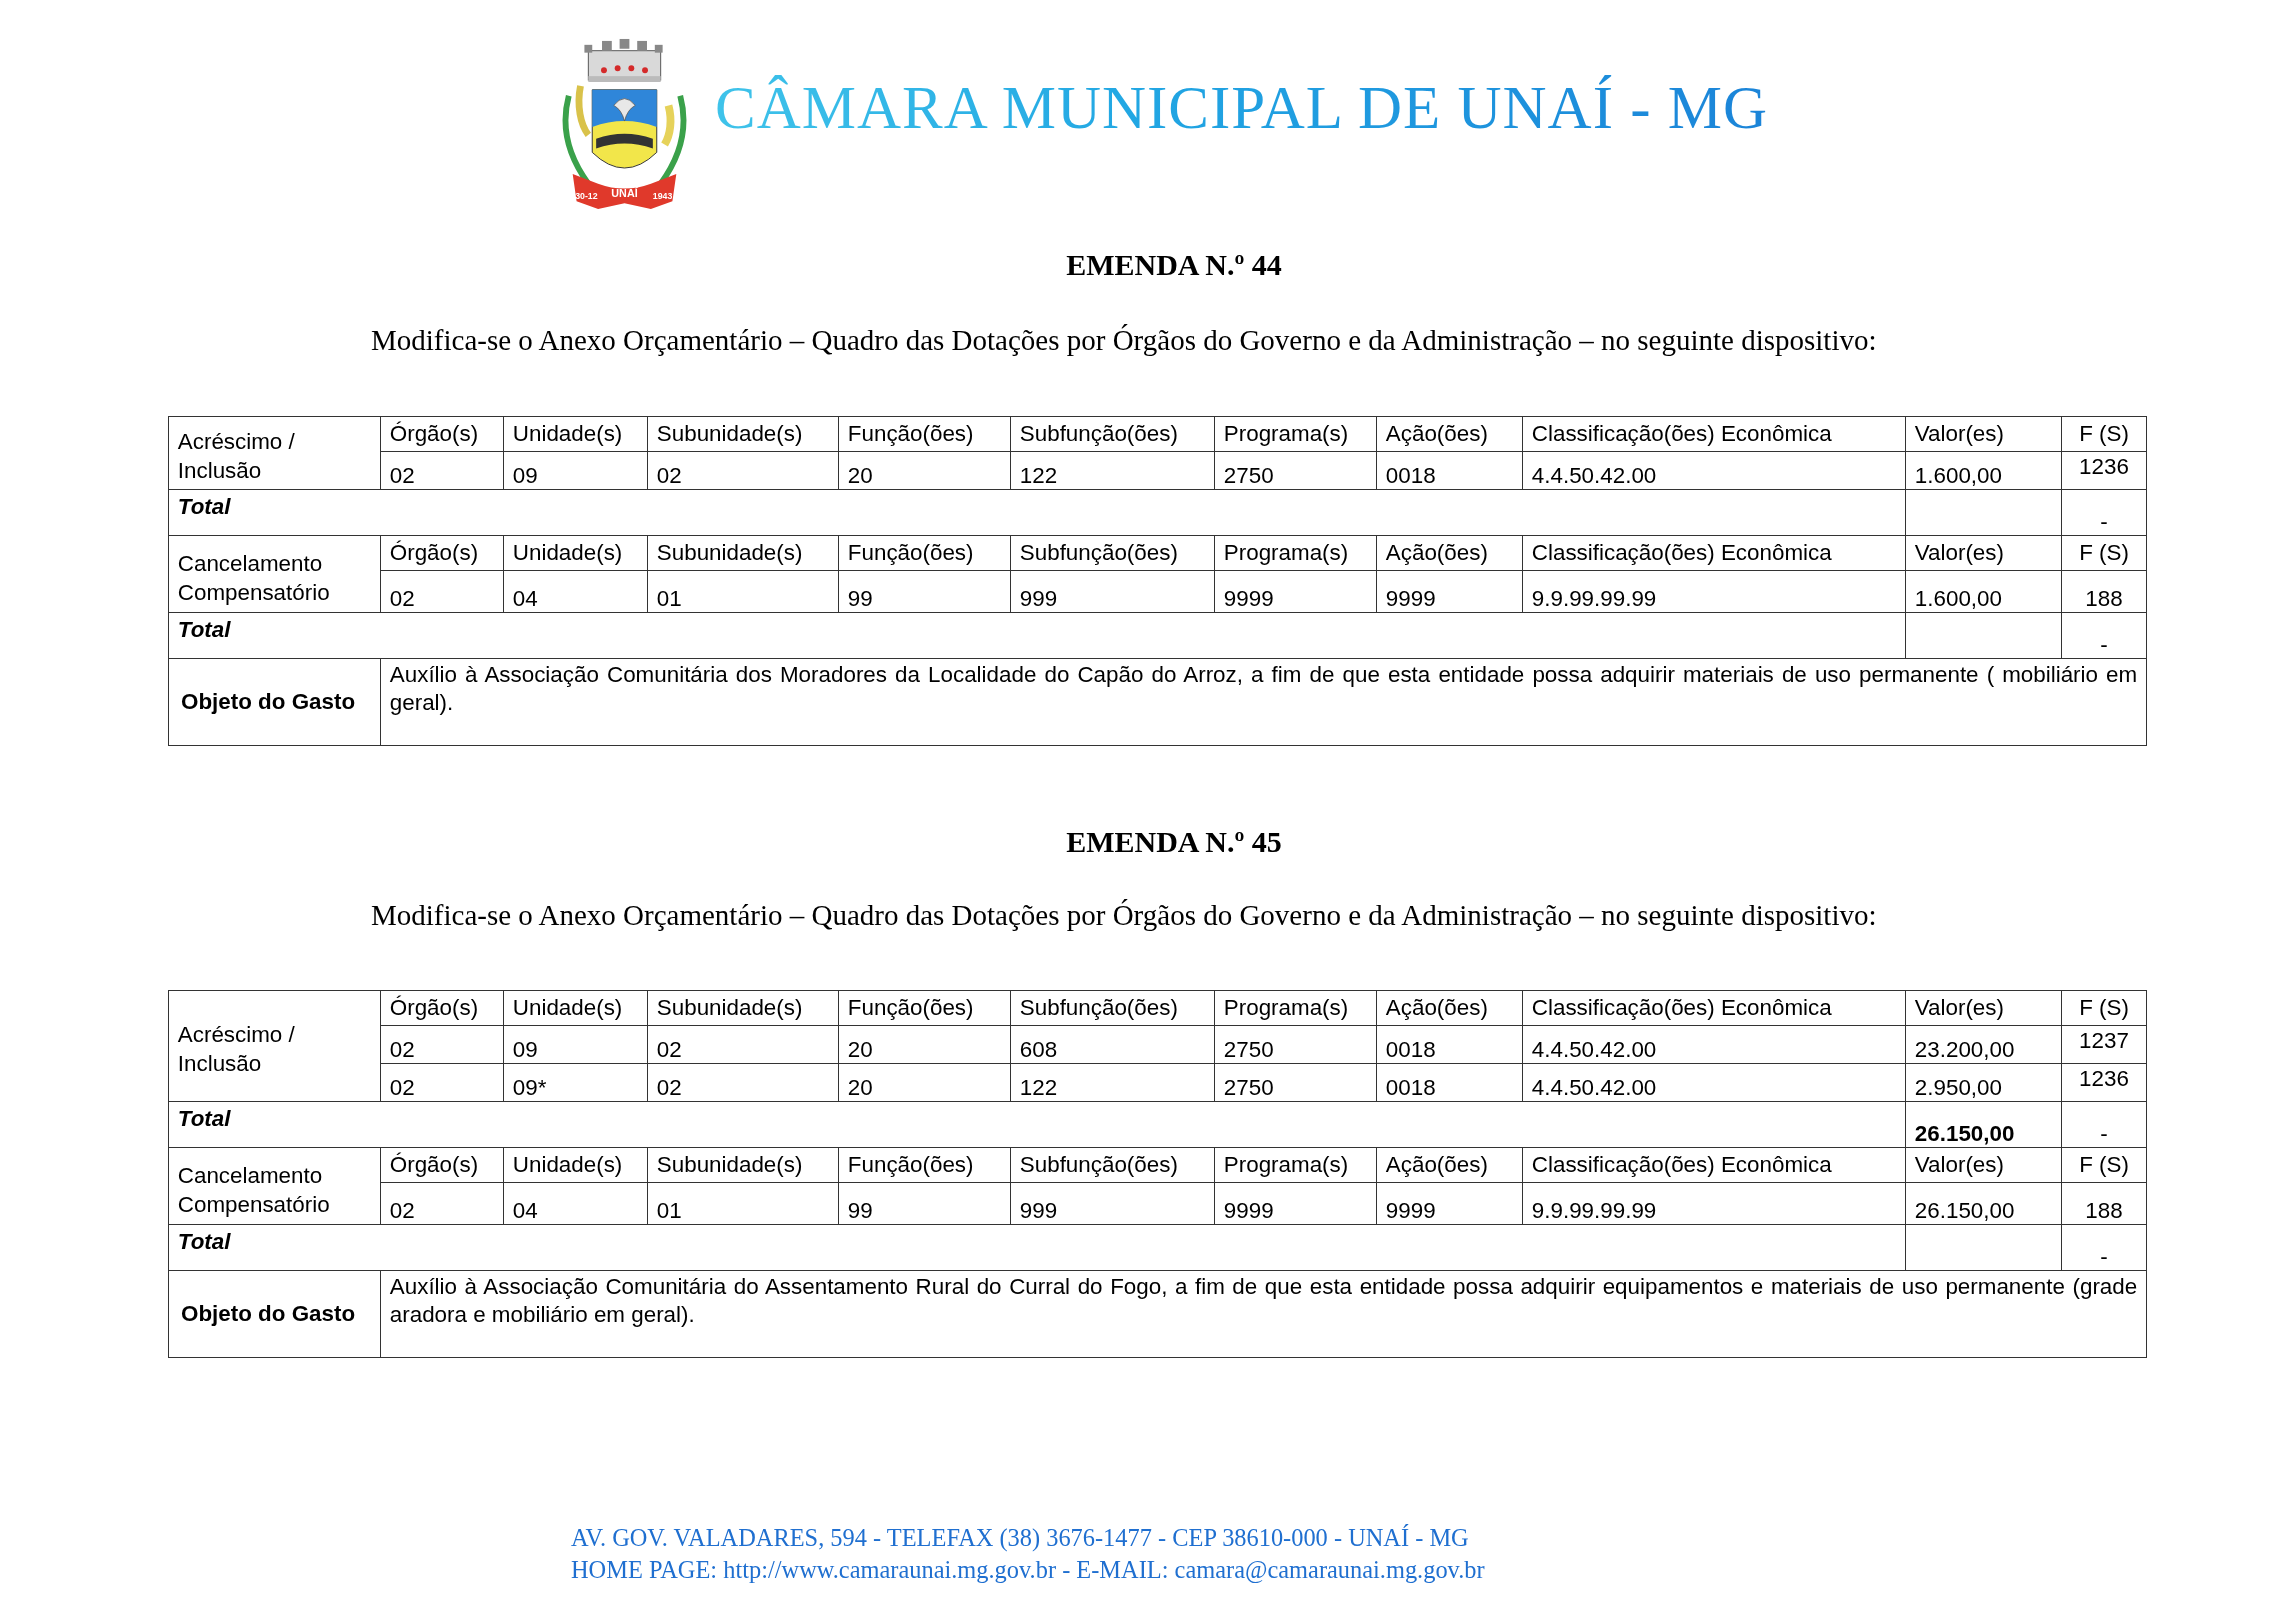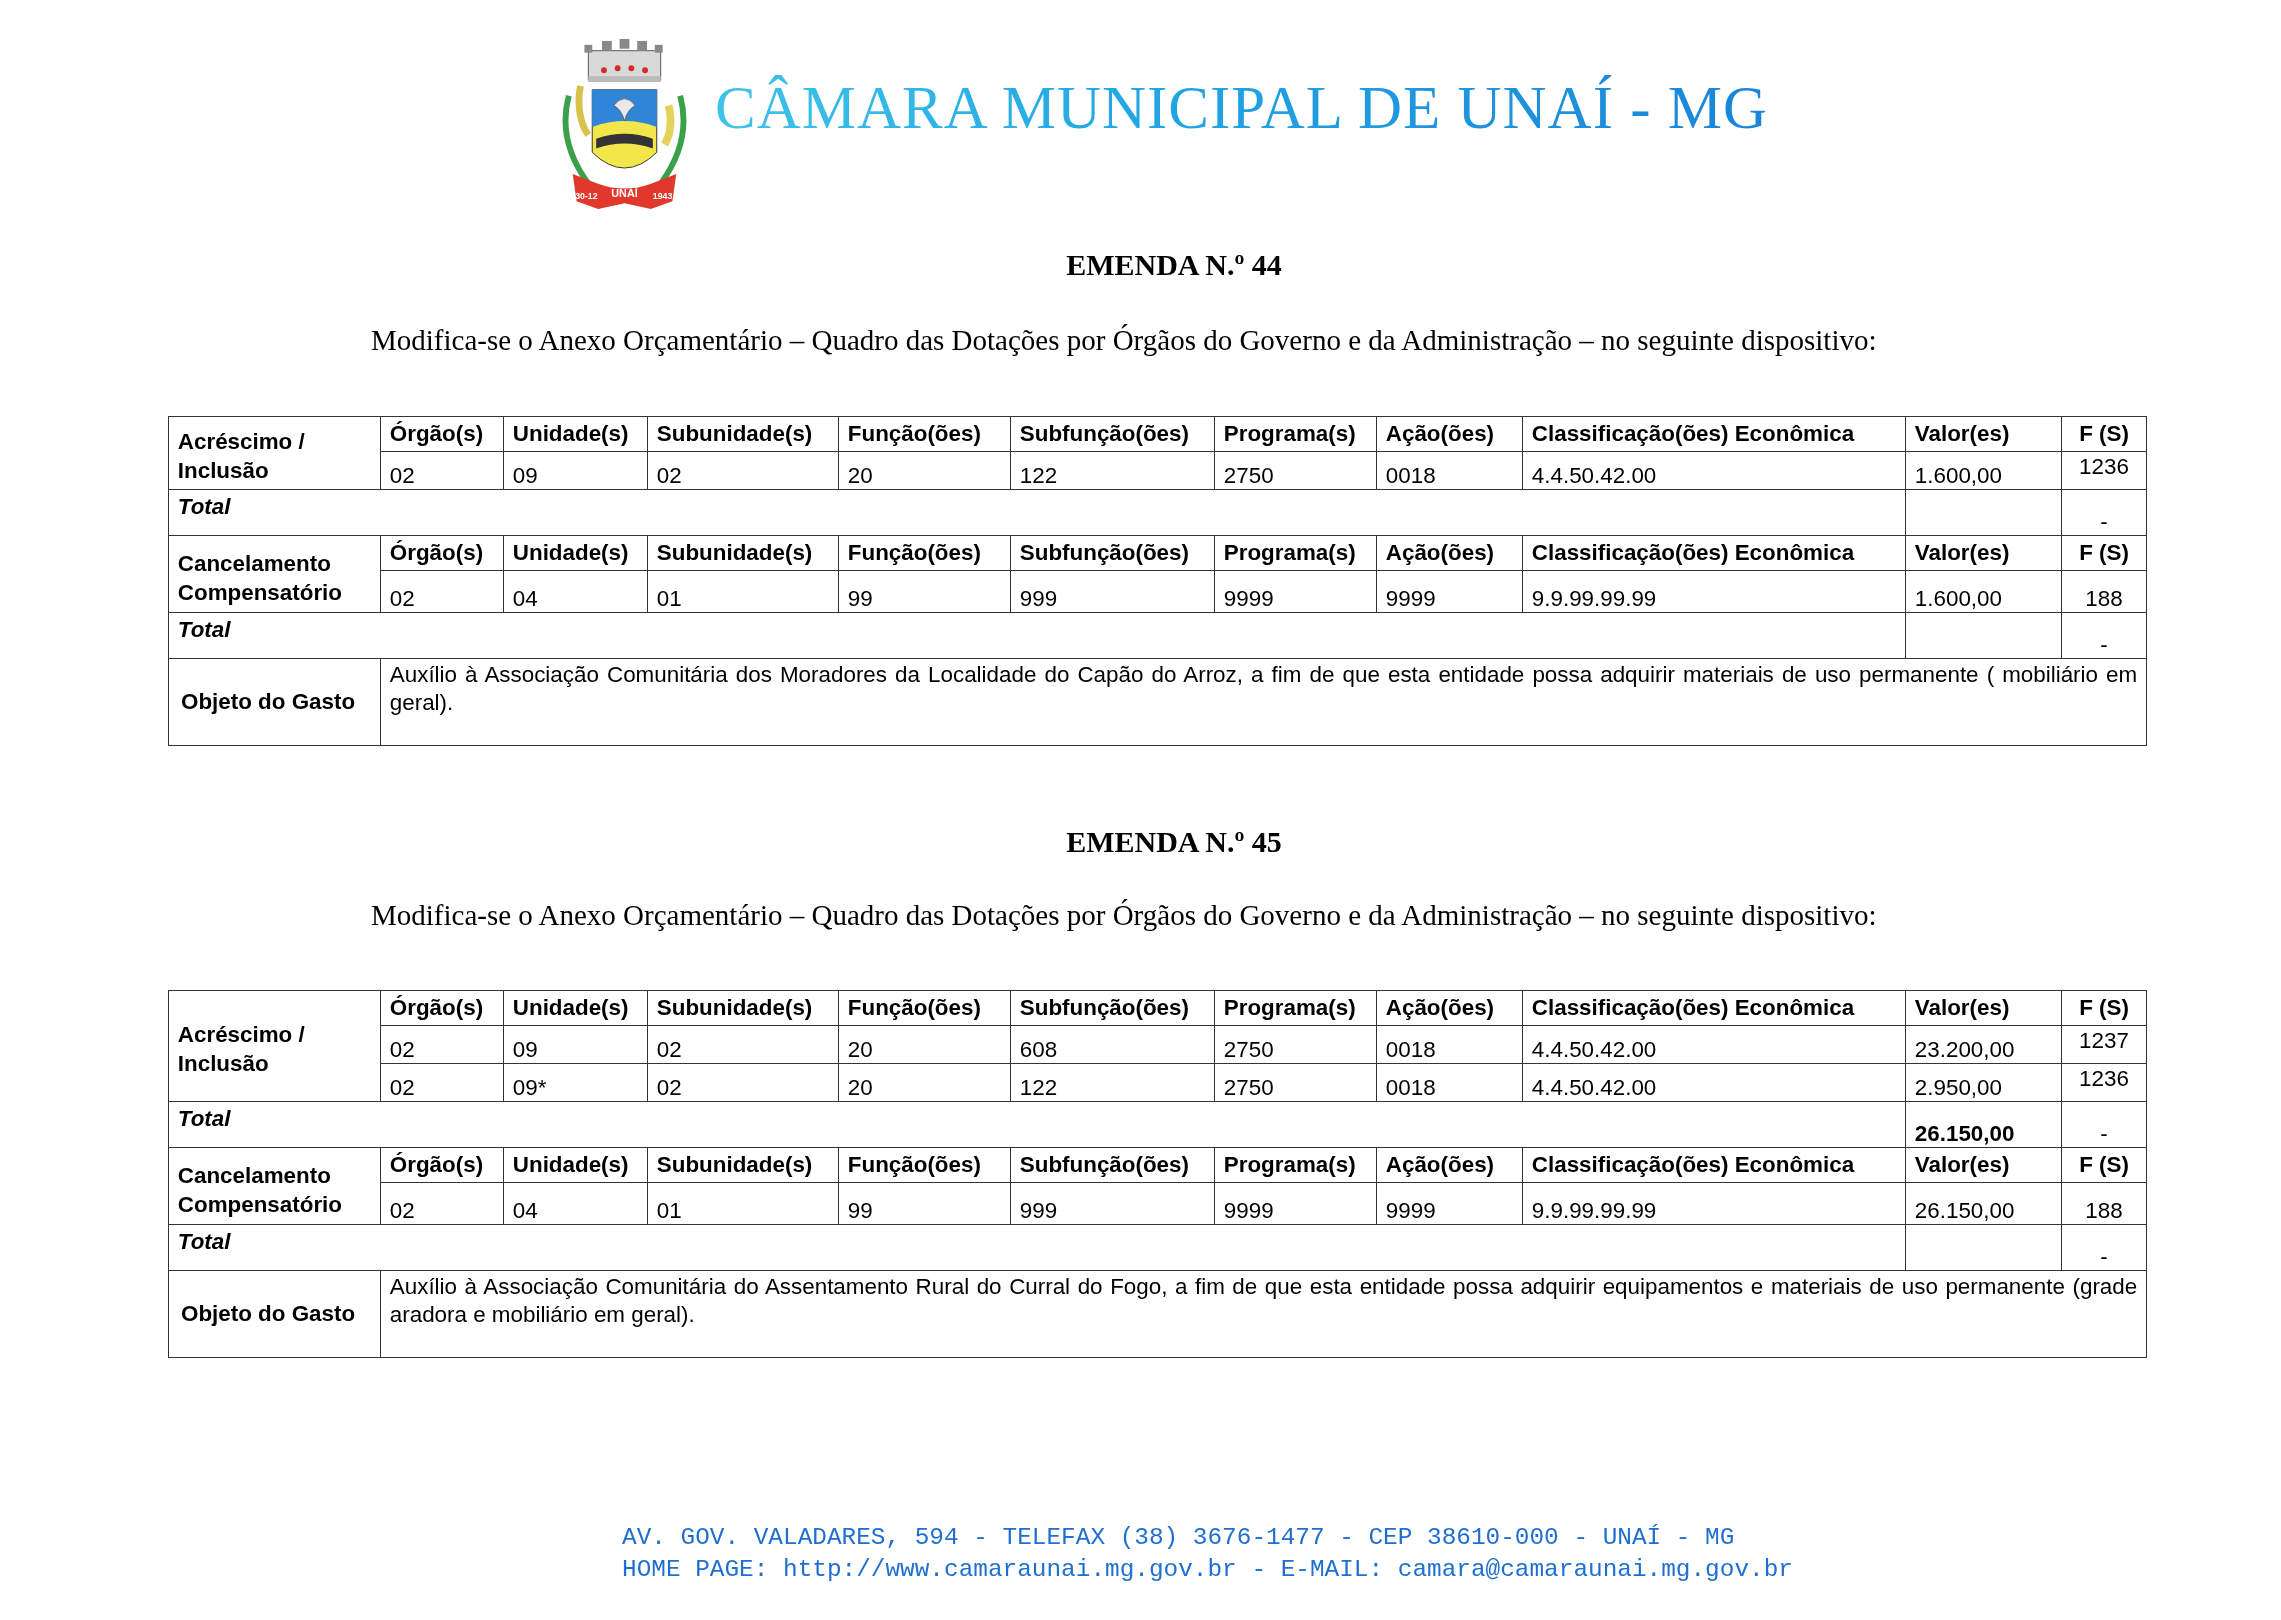--- a/index.html
+++ b/index.html
@@ -5,31 +5,31 @@
   html, body { margin:0; padding:0; background:#ffffff; }
   body { width:2281px; height:1621px; position:relative; overflow:hidden; font-family:"Liberation Sans", sans-serif; color:#000; }
   .logo { position:absolute; left:559px; top:37px; width:131px; height:176px; }
   .brand { position:absolute; left:715px; top:74px; width:1073px; height:68px; font-family:"Liberation Serif", serif; font-size:61px; letter-spacing:1px; white-space:nowrap; line-height:68px;
            background:linear-gradient(90deg,#3fc3ea 0%, #21a6e3 40%, #1b83d8 100%); -webkit-background-clip:text; background-clip:text; color:transparent; transform:scaleX(1.0); transform-origin:left; }
   .heading { position:absolute; left:0; width:2348px; text-align:center; font-family:"Liberation Serif", serif; font-weight:bold; font-size:30px; }
   .subtitle { position:absolute; left:371px; font-family:"Liberation Serif", serif; font-size:29px; white-space:nowrap; }
   table.em { position:absolute; left:168px; width:1978px; border-collapse:collapse; table-layout:fixed; font-family:"Liberation Sans", sans-serif; font-size:22.4px; }
   table.em td { border:1.5px solid #333; padding:0 8.8px; vertical-align:bottom; white-space:nowrap; overflow:hidden; }
   table.em td.sec { font-weight:bold; vertical-align:top; padding-top:5.9px; line-height:29px; white-space:normal; }
-  table.em tr.hdr td { font-weight:bold; height:34px; vertical-align:middle;margin-left:21px; }
+  table.em tr.hdr td { font-weight:normal; height:34px; vertical-align:middle;margin-left:21px; }
   table.em tr.dat td { height:35px; padding-bottom:0; }
   table.em tr.tot td { height:41px; }
   table.em td.totlbl { font-weight:bold; vertical-align:top; padding-top:3.9px;font-style:italic; }
   table.em td.fs { text-align:center; padding:0 2px; }
   table.em td.fs.up { vertical-align:top; padding-top:2px; }
   table.em td.bold { font-weight:bold; }
   table.em tr.obj td { height:84px; }
   table.em td.objlbl { font-weight:bold; vertical-align:middle;padding-left:12px; }
   table.em td.objtxt { white-space:normal; vertical-align:top; text-align:justify; line-height:28px; padding-top:2px; }
-  .footer { position:absolute; left:622px; width:1083px; font-family:Liberation Mono, monospace; font-size:24.4px; color:#1f6fd0; white-space:nowrap; transform-origin:left top; }
+  .footer { position:absolute; left:571px; width:1083px; font-family:Liberation Serif, serif; font-size:24.4px; color:#1f6fd0; white-space:nowrap; transform-origin:left top; }
 </style>
 </head>
 <body>
 
 <div class="logo">
   <svg viewBox="0 0 134 180" width="131" height="176">
 
     <rect x="30" y="14" width="74" height="30" fill="#d9d9d9" stroke="#555" stroke-width="1"></rect>
     <g fill="#888">
       <rect x="26" y="8" width="8" height="8"></rect>

